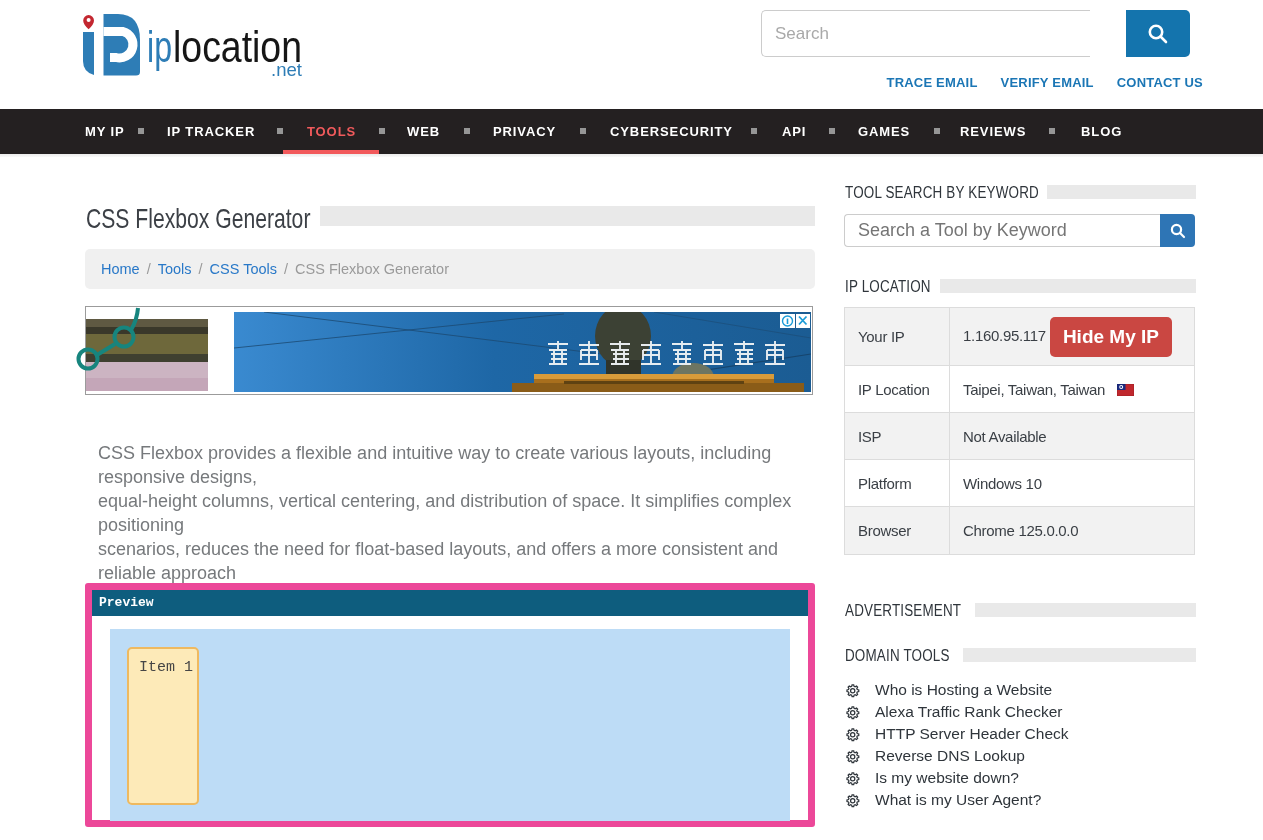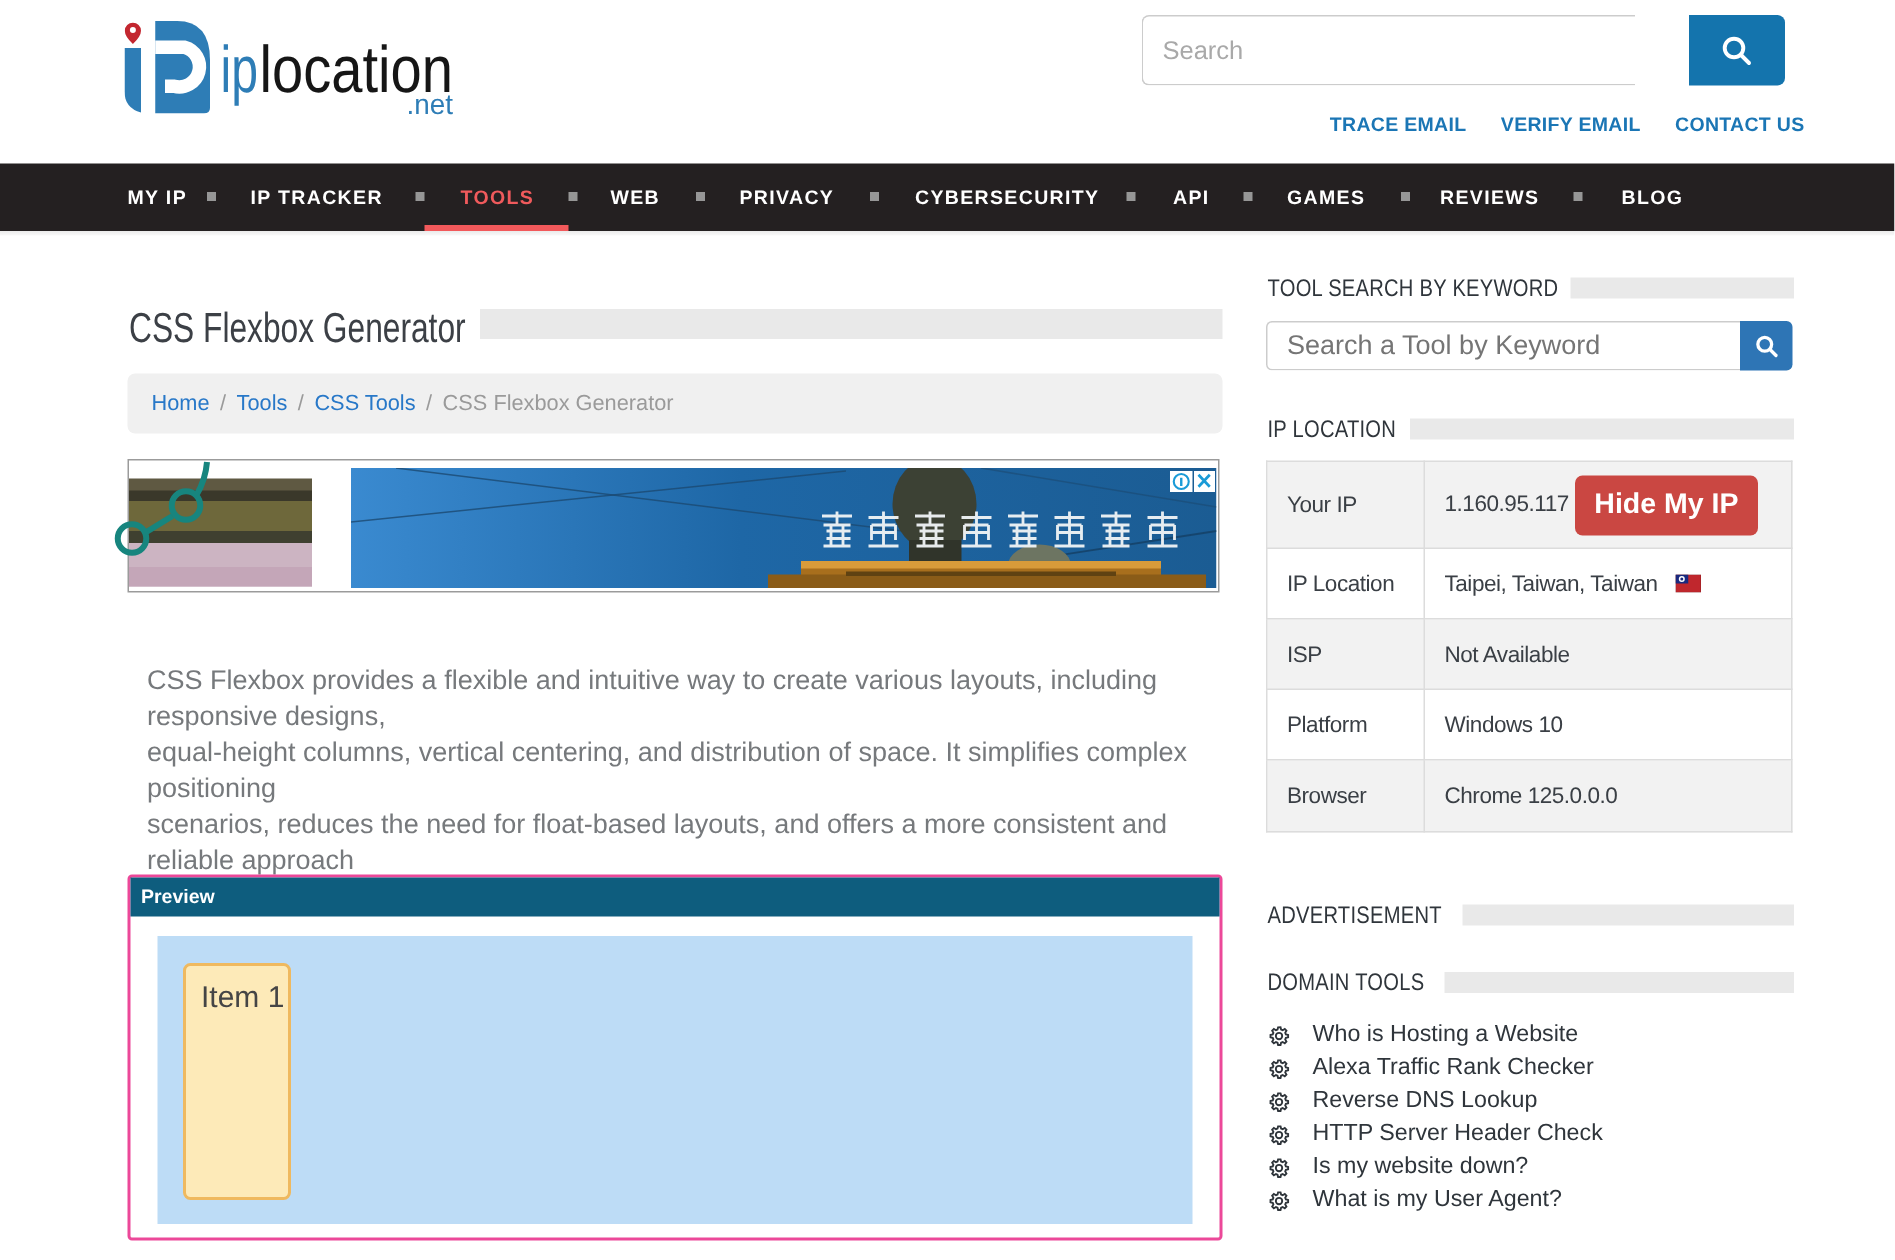--- a/index.html
+++ b/index.html
@@ -40,26 +40,26 @@
 .breadcrumb a { color:#2878c8; }
 .breadcrumb .sep { margin:0 7px; color:#9a9a9a; }
 
 .adbox { position:absolute; left:0; top:149px; width:728px; height:89px; border:1px solid #9b9b9b; background:#fff; }
 .adleft { position:absolute; left:0; top:5px; width:122px; height:79px; }
 .adleft svg, .adright svg { overflow:visible; }
 .adright { position:absolute; left:148px; top:5px; width:577px; height:80px; overflow:hidden; }
 
 .para { position:absolute; left:13px; top:284px; width:721px; font-size:18px; line-height:24px; color:#76797c; }
 
-.preview { position:absolute; left:0; top:426px; width:730px; height:244px; border:2px solid #ec4899; border-radius:3px; background:#fff; }
+.preview { position:absolute; left:0; top:426px; width:730px; height:244px; border:7px solid #ec4899; border-radius:3px; background:#fff;font-family:Liberation Mono, monospace; }
 .preview .phead { height:26px; background:#0e5d7e; color:#fff; font-size:13px; font-weight:bold; line-height:26px; padding-left:7px; }
 .preview .pbody { padding:13px 18px 0; }
 .flexwrap { background:#bddcf6; height:192px; padding:18px 17px 16px; display:flex; align-items:stretch; }
 .flexitem { width:72px; background:#fdeab8; border:2px solid #efb95f; border-radius:5px; padding:10px 0 0 10px;
-  font-size:20px; color:#454545; }
+  font-size:15px; color:#454545; }
 
 
 .shead { position:absolute; white-space:nowrap; font-size:16px; color:#2f353b; height:18px; }
 .shead .txt { display:inline-block; transform:scaleX(0.84); transform-origin:0 0; letter-spacing:0.2px; }
 .shead .bar { position:absolute; top:1px; height:14px; background:#e9e9e9; }
 .h1pos { left:1px; top:27px; width:351px; }
 .ssearch { position:absolute; left:0; top:57px; width:351px; height:33px; display:flex; }
 .ssearch input { flex:1; border:1px solid #ccc; border-right:none; border-radius:4px 0 0 4px; padding-left:13px;
   font-size:18px; color:#000000; font-family:"Liberation Sans", sans-serif; outline:none; }
 .ssearch .btn { width:35px; background:#2e75b5; border-radius:0 4px 4px 0; display:flex; align-items:center; justify-content:center; }
@@ -275,34 +275,34 @@
             <path fill="none" stroke="#2f353b" stroke-width="2" d="M13.9 3 l0.6 2.4 1.7 0.7 2.2-1.3 1.8 1.8-1.3 2.2 0.7 1.7 2.4 0.6 v2.6 l-2.4 0.6-0.7 1.7 1.3 2.2-1.8 1.8-2.2-1.3-1.7 0.7-0.6 2.4 h-2.6 l-0.6-2.4-1.7-0.7-2.2 1.3-1.8-1.8 1.3-2.2-0.7-1.7-2.4-0.6 v-2.6 l2.4-0.6 0.7-1.7-1.3-2.2 1.8-1.8 2.2 1.3 1.7-0.7 0.6-2.4 z"></path>
             <circle cx="12.3" cy="12.3" r="3.4" fill="none" stroke="#2f353b" stroke-width="2"></circle>
           </svg>
           <a href="#2">Alexa Traffic Rank Checker</a>
         </div>
       <div>
           <svg class="gear" width="15" height="15" viewBox="0 0 24 24">
             <path fill="none" stroke="#2f353b" stroke-width="2" d="M13.9 3 l0.6 2.4 1.7 0.7 2.2-1.3 1.8 1.8-1.3 2.2 0.7 1.7 2.4 0.6 v2.6 l-2.4 0.6-0.7 1.7 1.3 2.2-1.8 1.8-2.2-1.3-1.7 0.7-0.6 2.4 h-2.6 l-0.6-2.4-1.7-0.7-2.2 1.3-1.8-1.8 1.3-2.2-0.7-1.7-2.4-0.6 v-2.6 l2.4-0.6 0.7-1.7-1.3-2.2 1.8-1.8 2.2 1.3 1.7-0.7 0.6-2.4 z"></path>
             <circle cx="12.3" cy="12.3" r="3.4" fill="none" stroke="#2f353b" stroke-width="2"></circle>
           </svg>
+          <a href="#5">HTTP Server Header Check</a>
+        </div>
+      <div>
+          <svg class="gear" width="15" height="15" viewBox="0 0 24 24">
+            <path fill="none" stroke="#2f353b" stroke-width="2" d="M13.9 3 l0.6 2.4 1.7 0.7 2.2-1.3 1.8 1.8-1.3 2.2 0.7 1.7 2.4 0.6 v2.6 l-2.4 0.6-0.7 1.7 1.3 2.2-1.8 1.8-2.2-1.3-1.7 0.7-0.6 2.4 h-2.6 l-0.6-2.4-1.7-0.7-2.2 1.3-1.8-1.8 1.3-2.2-0.7-1.7-2.4-0.6 v-2.6 l2.4-0.6 0.7-1.7-1.3-2.2 1.8-1.8 2.2 1.3 1.7-0.7 0.6-2.4 z"></path>
+            <circle cx="12.3" cy="12.3" r="3.4" fill="none" stroke="#2f353b" stroke-width="2"></circle>
+          </svg>
           <a href="#4">Reverse DNS Lookup</a>
         </div>
       <div>
           <svg class="gear" width="15" height="15" viewBox="0 0 24 24">
             <path fill="none" stroke="#2f353b" stroke-width="2" d="M13.9 3 l0.6 2.4 1.7 0.7 2.2-1.3 1.8 1.8-1.3 2.2 0.7 1.7 2.4 0.6 v2.6 l-2.4 0.6-0.7 1.7 1.3 2.2-1.8 1.8-2.2-1.3-1.7 0.7-0.6 2.4 h-2.6 l-0.6-2.4-1.7-0.7-2.2 1.3-1.8-1.8 1.3-2.2-0.7-1.7-2.4-0.6 v-2.6 l2.4-0.6 0.7-1.7-1.3-2.2 1.8-1.8 2.2 1.3 1.7-0.7 0.6-2.4 z"></path>
             <circle cx="12.3" cy="12.3" r="3.4" fill="none" stroke="#2f353b" stroke-width="2"></circle>
           </svg>
-          <a href="#5">HTTP Server Header Check</a>
-        </div>
-      <div>
-          <svg class="gear" width="15" height="15" viewBox="0 0 24 24">
-            <path fill="none" stroke="#2f353b" stroke-width="2" d="M13.9 3 l0.6 2.4 1.7 0.7 2.2-1.3 1.8 1.8-1.3 2.2 0.7 1.7 2.4 0.6 v2.6 l-2.4 0.6-0.7 1.7 1.3 2.2-1.8 1.8-2.2-1.3-1.7 0.7-0.6 2.4 h-2.6 l-0.6-2.4-1.7-0.7-2.2 1.3-1.8-1.8 1.3-2.2-0.7-1.7-2.4-0.6 v-2.6 l2.4-0.6 0.7-1.7-1.3-2.2 1.8-1.8 2.2 1.3 1.7-0.7 0.6-2.4 z"></path>
-            <circle cx="12.3" cy="12.3" r="3.4" fill="none" stroke="#2f353b" stroke-width="2"></circle>
-          </svg>
           <a href="#6">Is my website down?</a>
         </div>
       <div>
           <svg class="gear" width="15" height="15" viewBox="0 0 24 24">
             <path fill="none" stroke="#2f353b" stroke-width="2" d="M13.9 3 l0.6 2.4 1.7 0.7 2.2-1.3 1.8 1.8-1.3 2.2 0.7 1.7 2.4 0.6 v2.6 l-2.4 0.6-0.7 1.7 1.3 2.2-1.8 1.8-2.2-1.3-1.7 0.7-0.6 2.4 h-2.6 l-0.6-2.4-1.7-0.7-2.2 1.3-1.8-1.8 1.3-2.2-0.7-1.7-2.4-0.6 v-2.6 l2.4-0.6 0.7-1.7-1.3-2.2 1.8-1.8 2.2 1.3 1.7-0.7 0.6-2.4 z"></path>
             <circle cx="12.3" cy="12.3" r="3.4" fill="none" stroke="#2f353b" stroke-width="2"></circle>
           </svg>
           <a href="#7">What is my User Agent?</a>
         </div>
     </div>

